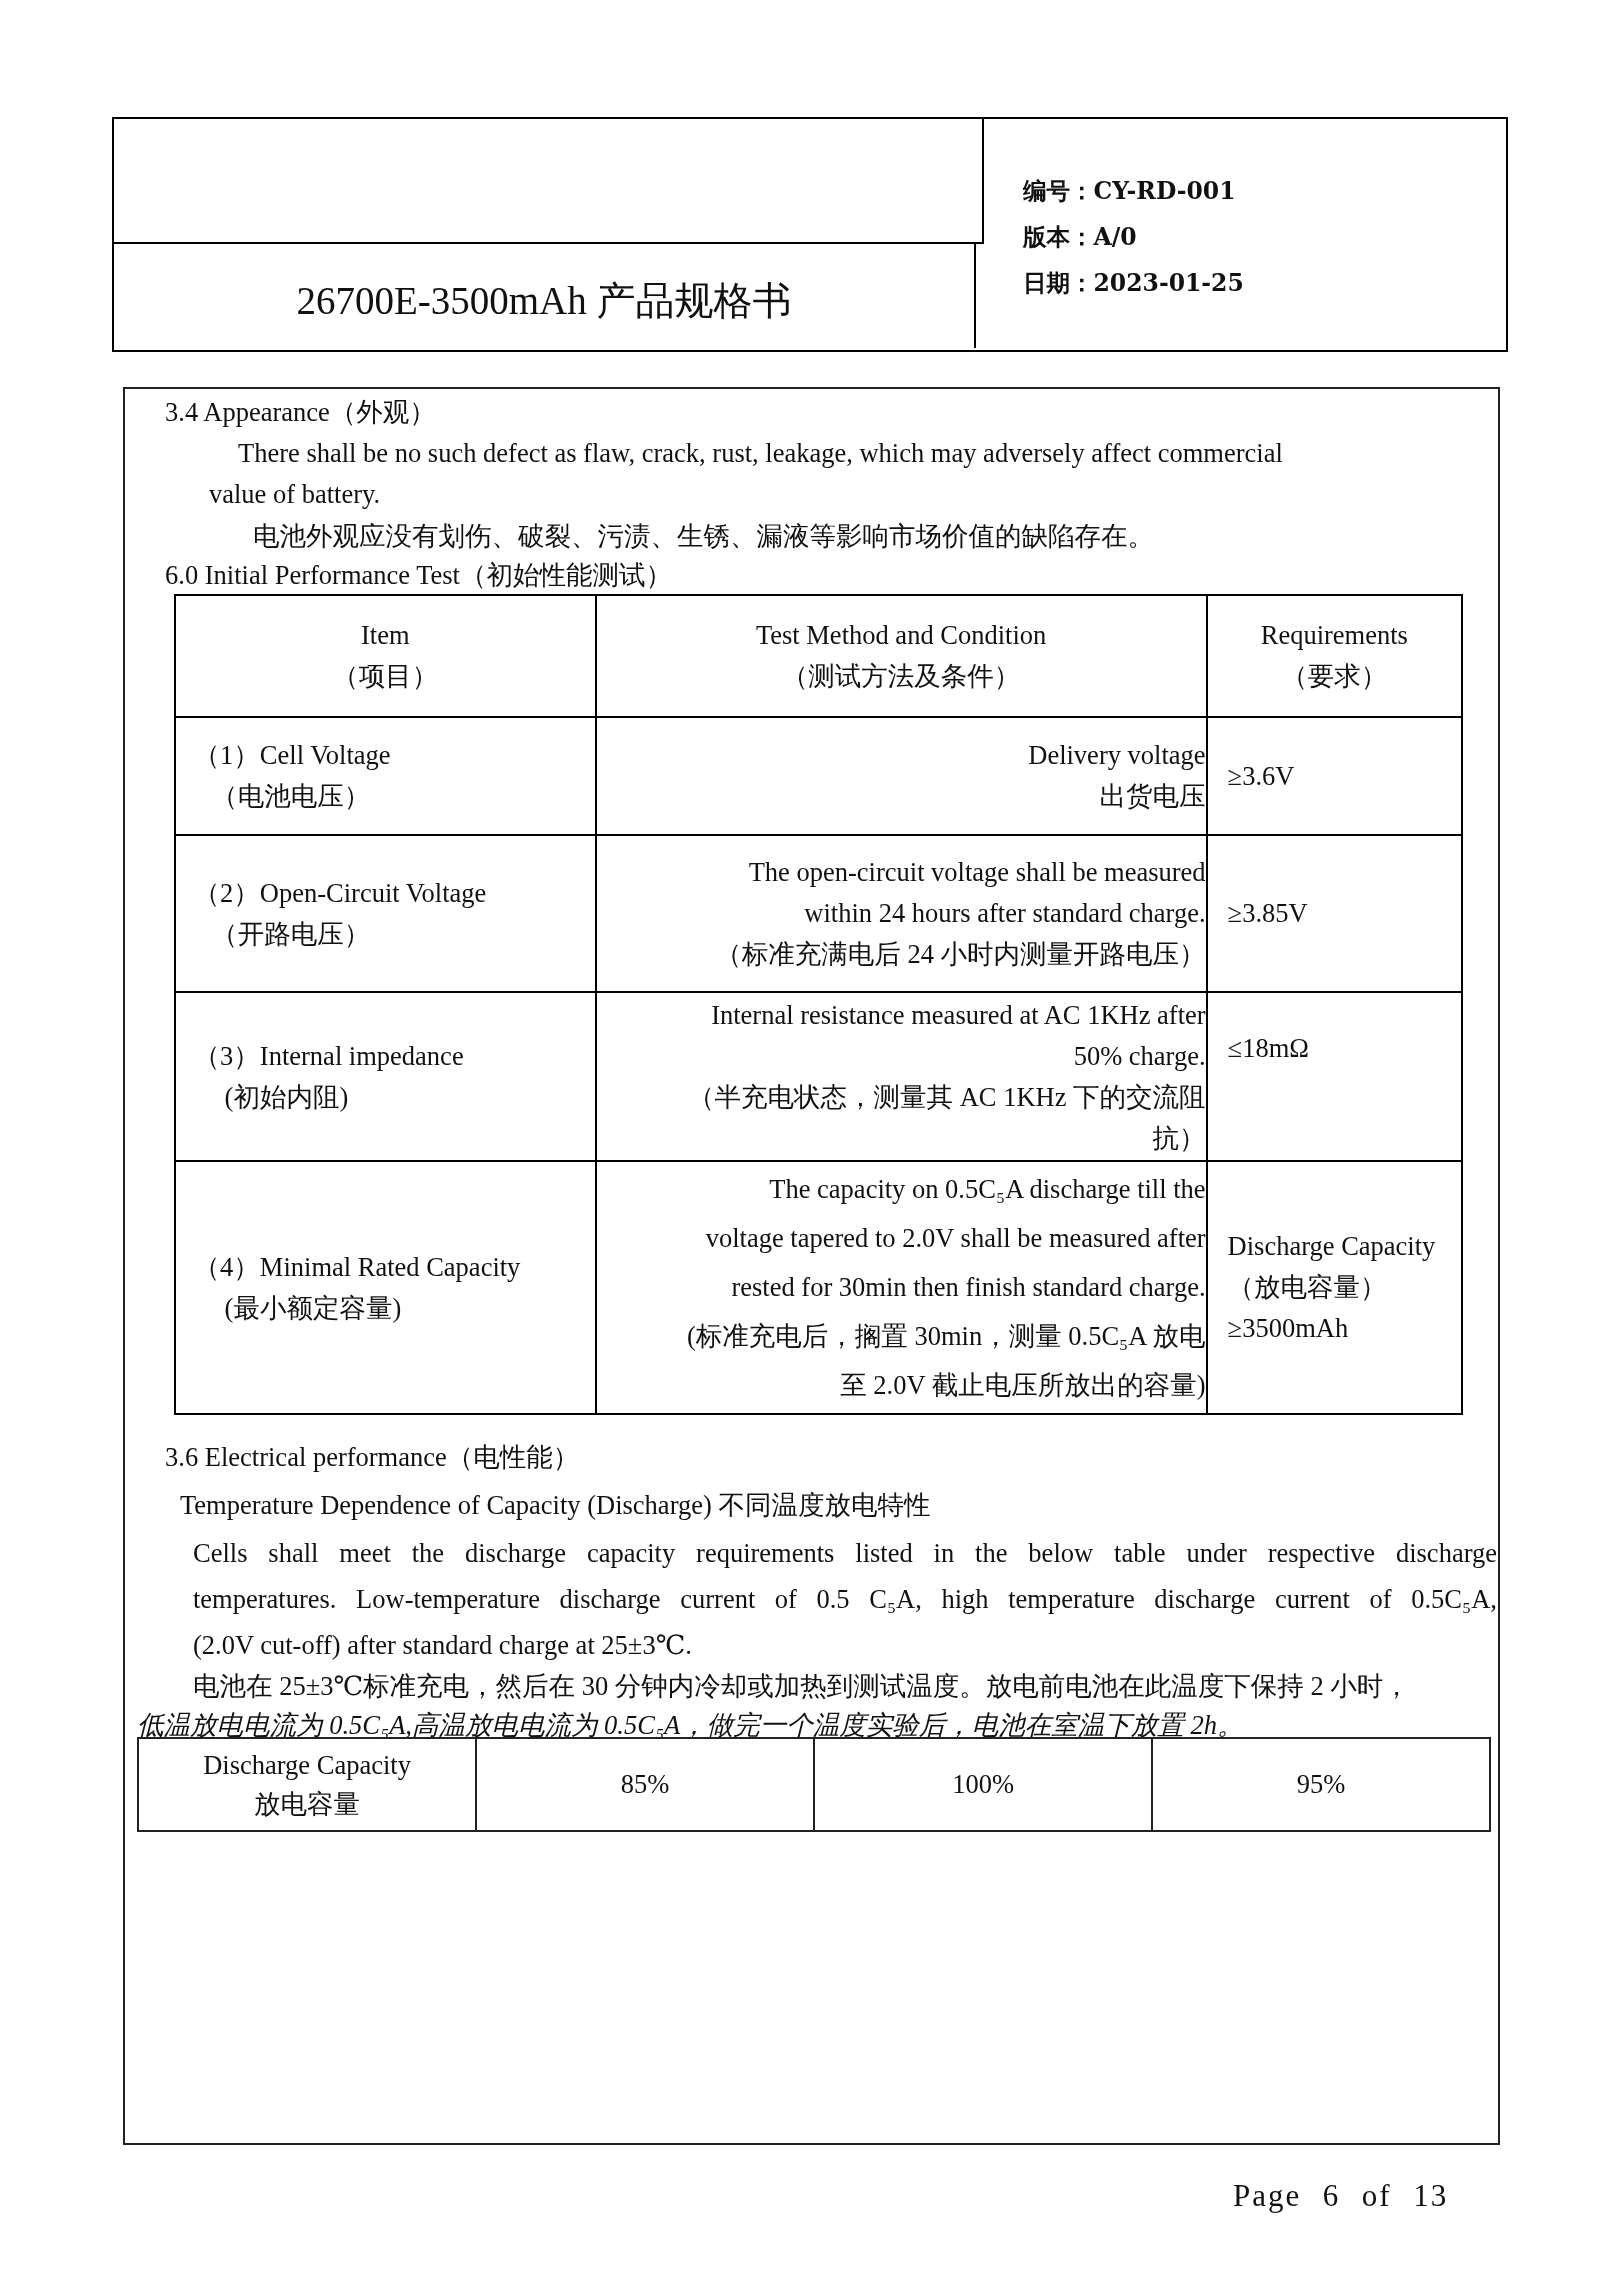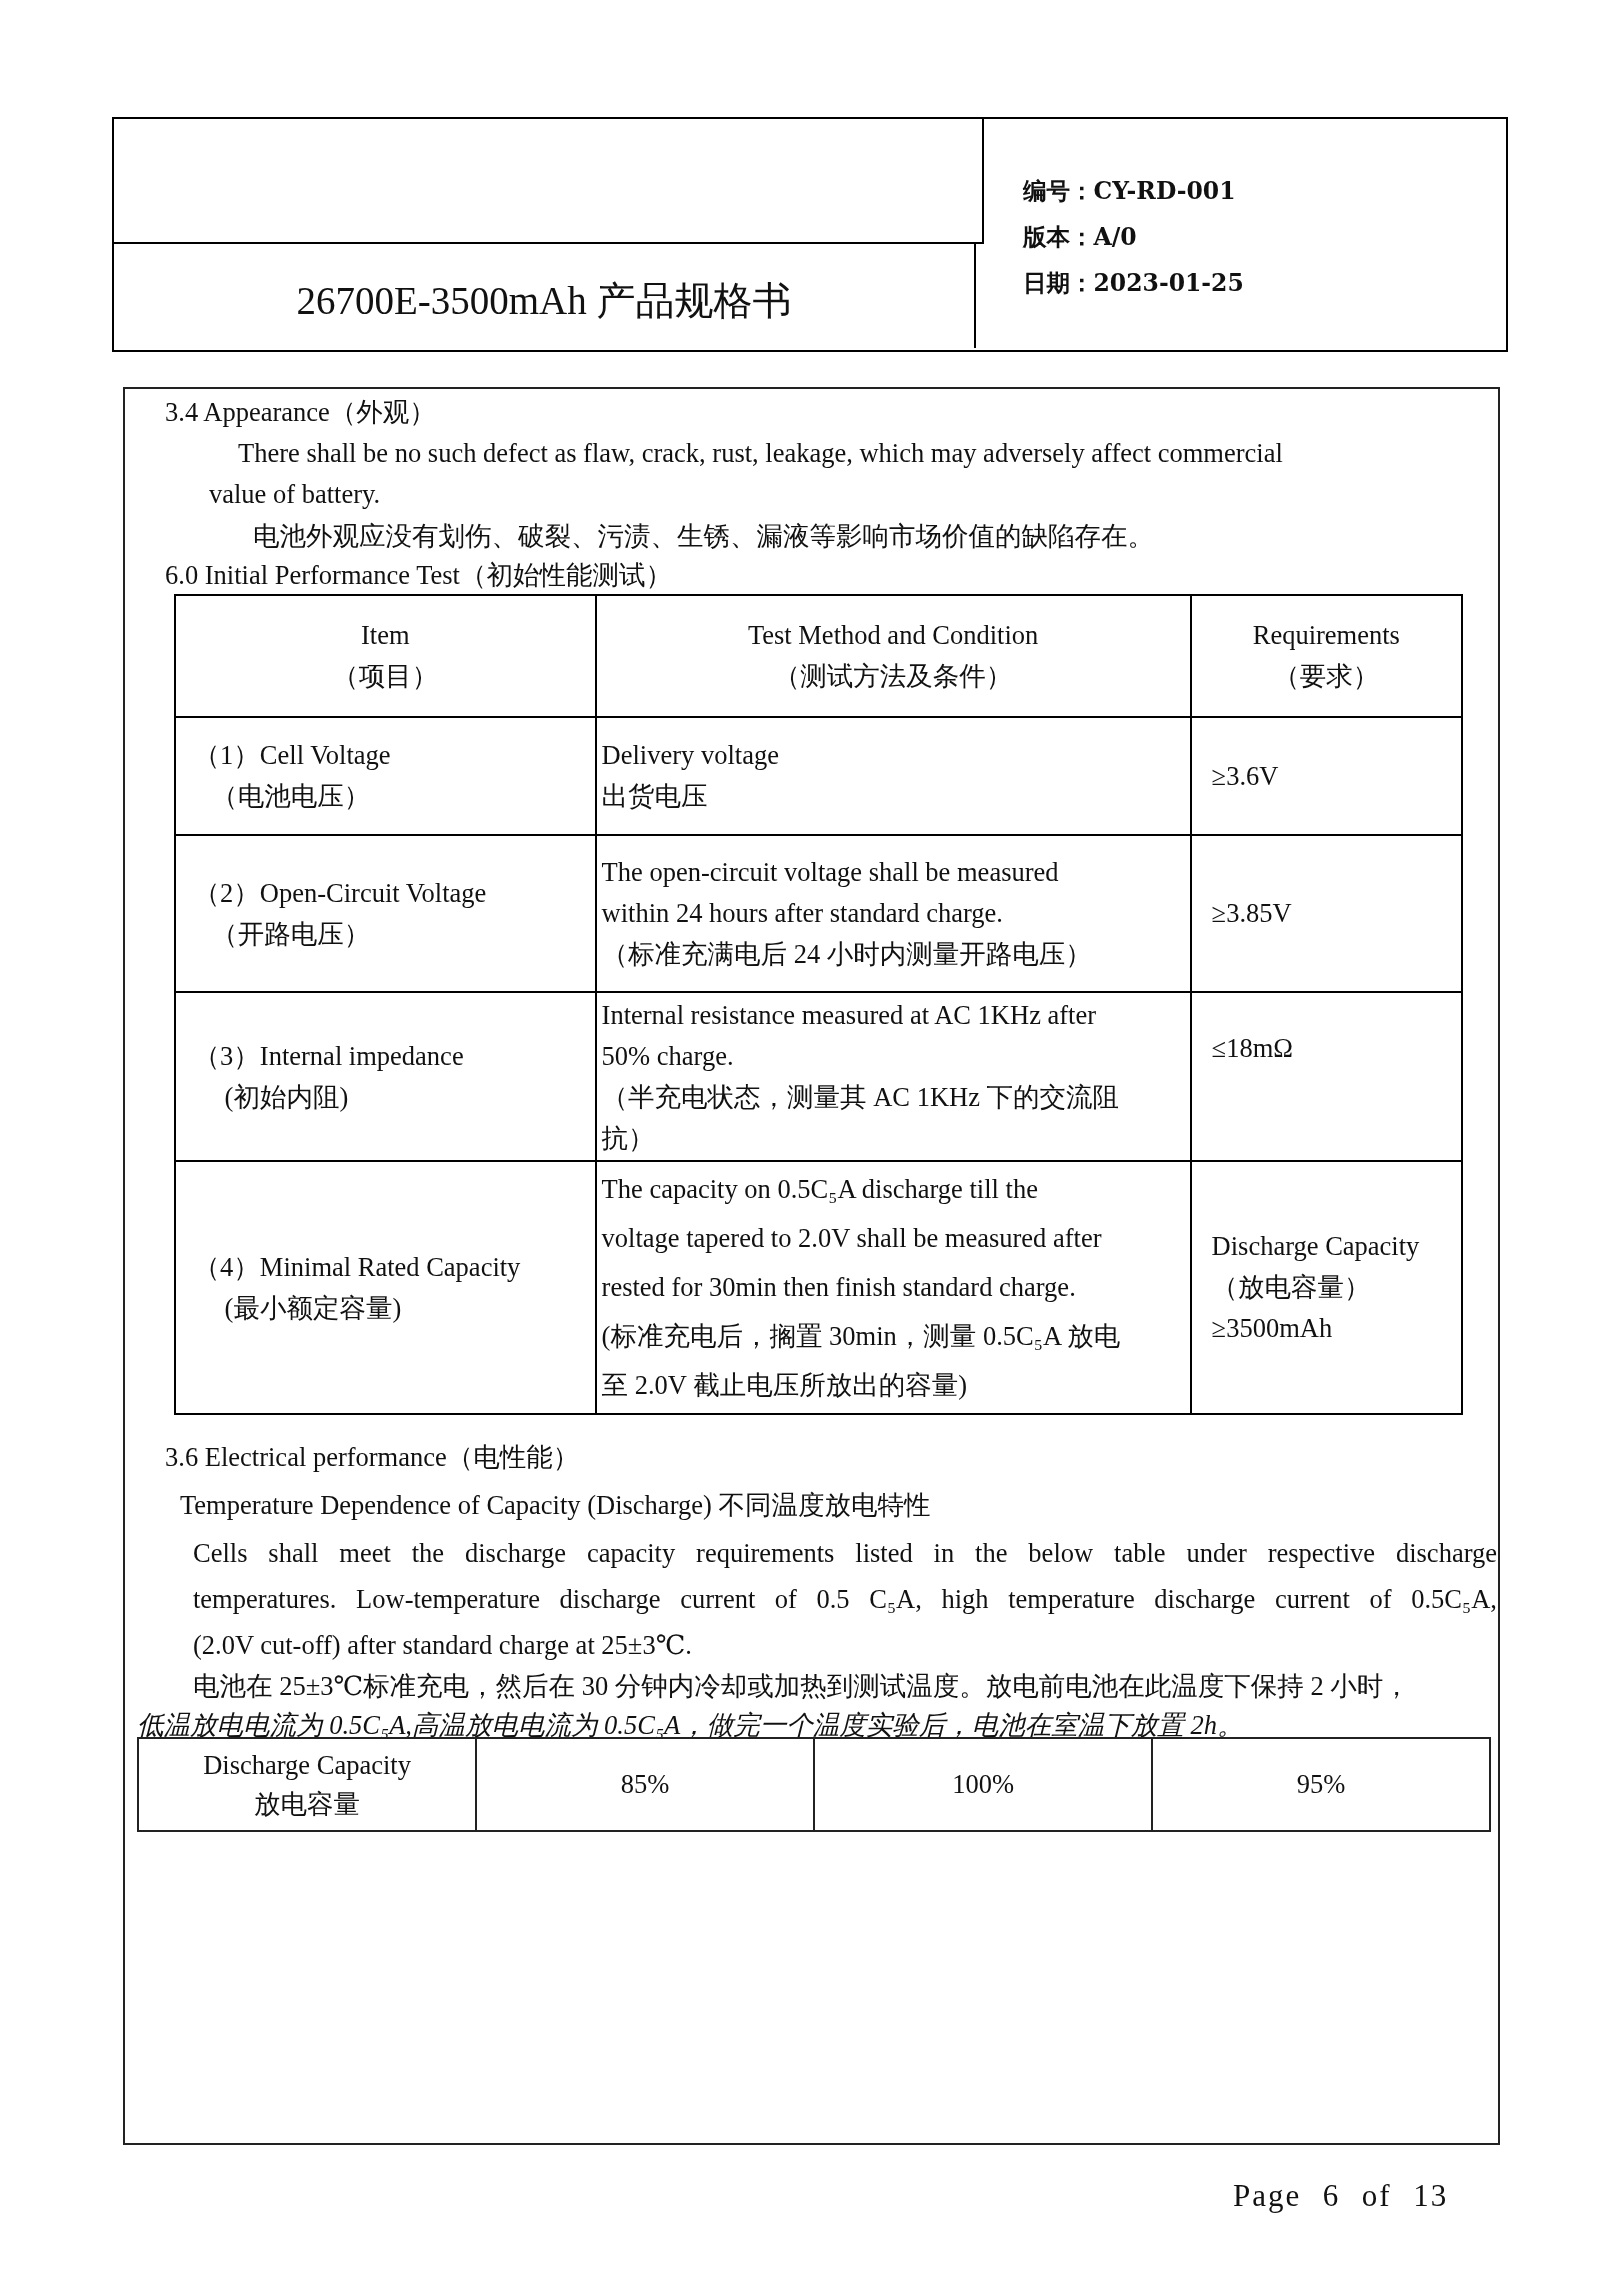--- a/index.html
+++ b/index.html
@@ -18,21 +18,21 @@
 
   
   #frame { left:123px; top:387px; width:1377px; height:1758px; border:2px solid #222; box-sizing:border-box; }
 
   .txt { font-size:26.5px; line-height:41px; white-space:nowrap; }
 
   
   #t35 { left:174px; top:594px; width:1289px; border-collapse:collapse; border:2.9px solid #000; }
   #t35 td { border:2.9px solid #000; font-size:26.5px; line-height:41px; vertical-align:middle; padding:0; }
   #t35 .c1 { width:401px; padding-left:17.6px; }
-  #t35 .c2 { width:588px; padding-left:5px; }
+  #t35 .c2 { width:588px; padding-left:21px;text-align:right; }
   #t35 .c3 { padding-left:20px; }
   #t35 .hd td { text-align:center; padding-left:0; height:120px; }
   .ind { padding-left:31px; display:block; }
 
   
   #t36 { left:137px; top:1737px; width:1354px; border-collapse:collapse; border:2px solid #222; }
   #t36 td { border:2px solid #222; font-size:26.5px; line-height:39px; text-align:center; vertical-align:middle; padding:0; width:337px; }
   #t36 tr.r1 td { height:84px; }
   #t36 tr.r2 td { height:91px; }
 

